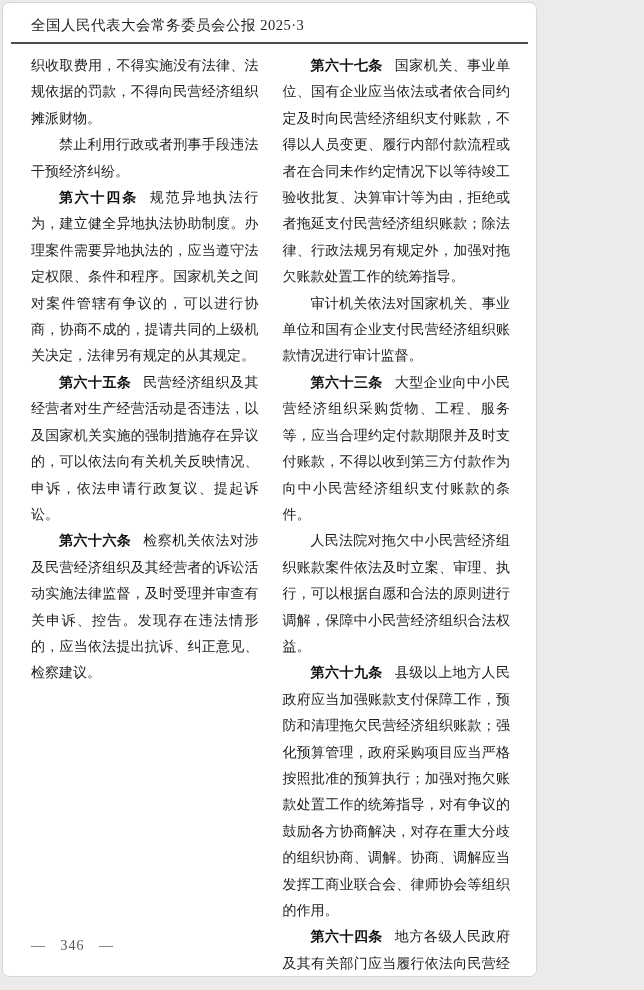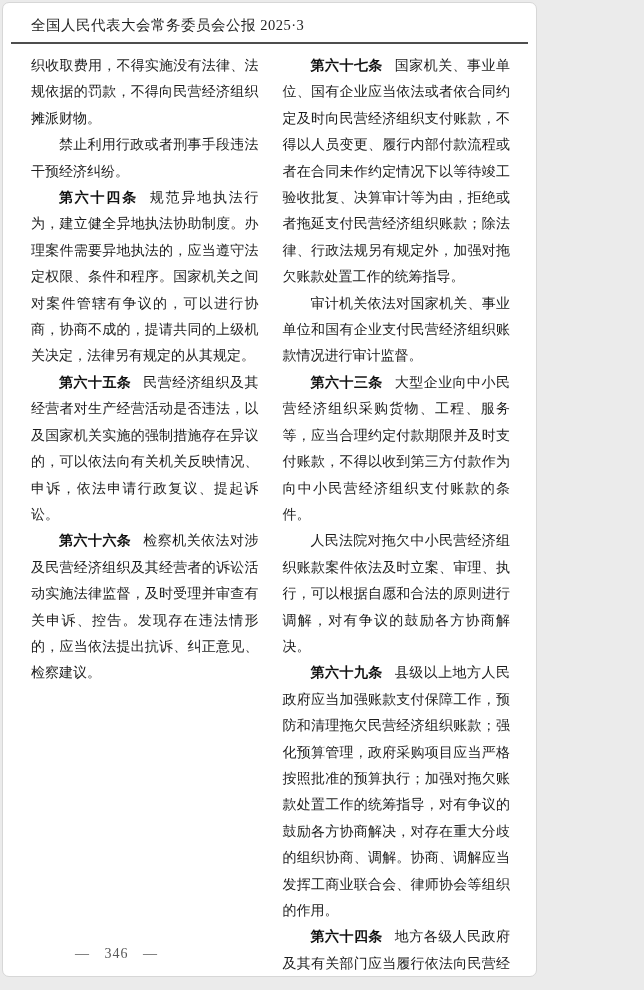--- a/index.html
+++ b/index.html
@@ -55,26 +55,25 @@
   p.para.noindent { text-indent: 0; }
   .art {
     font-family: Liberation Serif, serif;
     font-weight: 700;
     margin-right: 0.85em;
     color: #111111;
   }
   .footer {
     position: absolute;
     left: 28px;
-    bottom: 14px;
+    bottom: 22px;
     font-size: 14px;
     color: #585858;
     letter-spacing: 1px;
     word-spacing: 10px;
-    margin-left: 44px;
   }
 </style>
 </head>
 <body>
 
 <div class="page">
   <div class="header">
     <span>全国人民代表大会常务委员会公报 2025·3</span>
   </div>
   <div class="header-rule"></div>
@@ -83,21 +82,21 @@
         <p class="para noindent"><span>织收取费用，不得实施没有法律、法规依据的罚款，不得向民营经济组织摊派财物。</span></p>
         <p class="para"><span>禁止利用行政或者刑事手段违法干预经济纠纷。</span></p>
         <p class="para"><span class="art">第六十四条</span><span>规范异地执法行为，建立健全异地执法协助制度。办理案件需要异地执法的，应当遵守法定权限、条件和程序。国家机关之间对案件管辖有争议的，可以进行协商，协商不成的，提请共同的上级机关决定，法律另有规定的从其规定。</span></p>
         <p class="para"><span class="art">第六十五条</span><span>民营经济组织及其经营者对生产经营活动是否违法，以及国家机关实施的强制措施存在异议的，可以依法向有关机关反映情况、申诉，依法申请行政复议、提起诉讼。</span></p>
         <p class="para"><span class="art">第六十六条</span><span>检察机关依法对涉及民营经济组织及其经营者的诉讼活动实施法律监督，及时受理并审查有关申诉、控告。发现存在违法情形的，应当依法提出抗诉、纠正意见、检察建议。</span></p>
       </div>
     <div class="column" id="col-right">
         <p class="para"><span class="art">第六十七条</span><span>国家机关、事业单位、国有企业应当依法或者依合同约定及时向民营经济组织支付账款，不得以人员变更、履行内部付款流程或者在合同未作约定情况下以等待竣工验收批复、决算审计等为由，拒绝或者拖延支付民营经济组织账款；除法律、行政法规另有规定外，加强对拖欠账款处置工作的统筹指导。</span></p>
         <p class="para"><span>审计机关依法对国家机关、事业单位和国有企业支付民营经济组织账款情况进行审计监督。</span></p>
         <p class="para"><span class="art">第六十三条</span><span>大型企业向中小民营经济组织采购货物、工程、服务等，应当合理约定付款期限并及时支付账款，不得以收到第三方付款作为向中小民营经济组织支付账款的条件。</span></p>
-        <p class="para"><span>人民法院对拖欠中小民营经济组织账款案件依法及时立案、审理、执行，可以根据自愿和合法的原则进行调解，对有争议的鼓励各方协商解决。</span></p>
+        <p class="para"><span>人民法院对拖欠中小民营经济组织账款案件依法及时立案、审理、执行，可以根据自愿和合法的原则进行调解，保障中小民营经济组织合法权益。</span></p>
         <p class="para"><span class="art">第六十九条</span><span>县级以上地方人民政府应当加强账款支付保障工作，预防和清理拖欠民营经济组织账款；强化预算管理，政府采购项目应当严格按照批准的预算执行；加强对拖欠账款处置工作的统筹指导，对有争议的鼓励各方协商解决，对存在重大分歧的组织协商、调解。协商、调解应当发挥工商业联合会、律师协会等组织的作用。</span></p>
         <p class="para"><span class="art">第六十四条</span><span>地方各级人民政府及其有关部门应当履行依法向民营经济组织作出的政策承诺和与民营经济组织订立的合同，不得以行政区划调整、政府换届、机构或者职能调整以及相关人员更替等为由违约、毁约。</span></p>
         <p class="para"><span>因国家利益、社会公共利益需要改变政策承诺、合同约定的，应当依照法定权限和程序进行，并对民营经济组织因此受到的损失予以补偿。</span></p>
       </div>
   </div>
   <div class="footer">
     <span>— 346 —</span>
   </div>
 </div>
 

